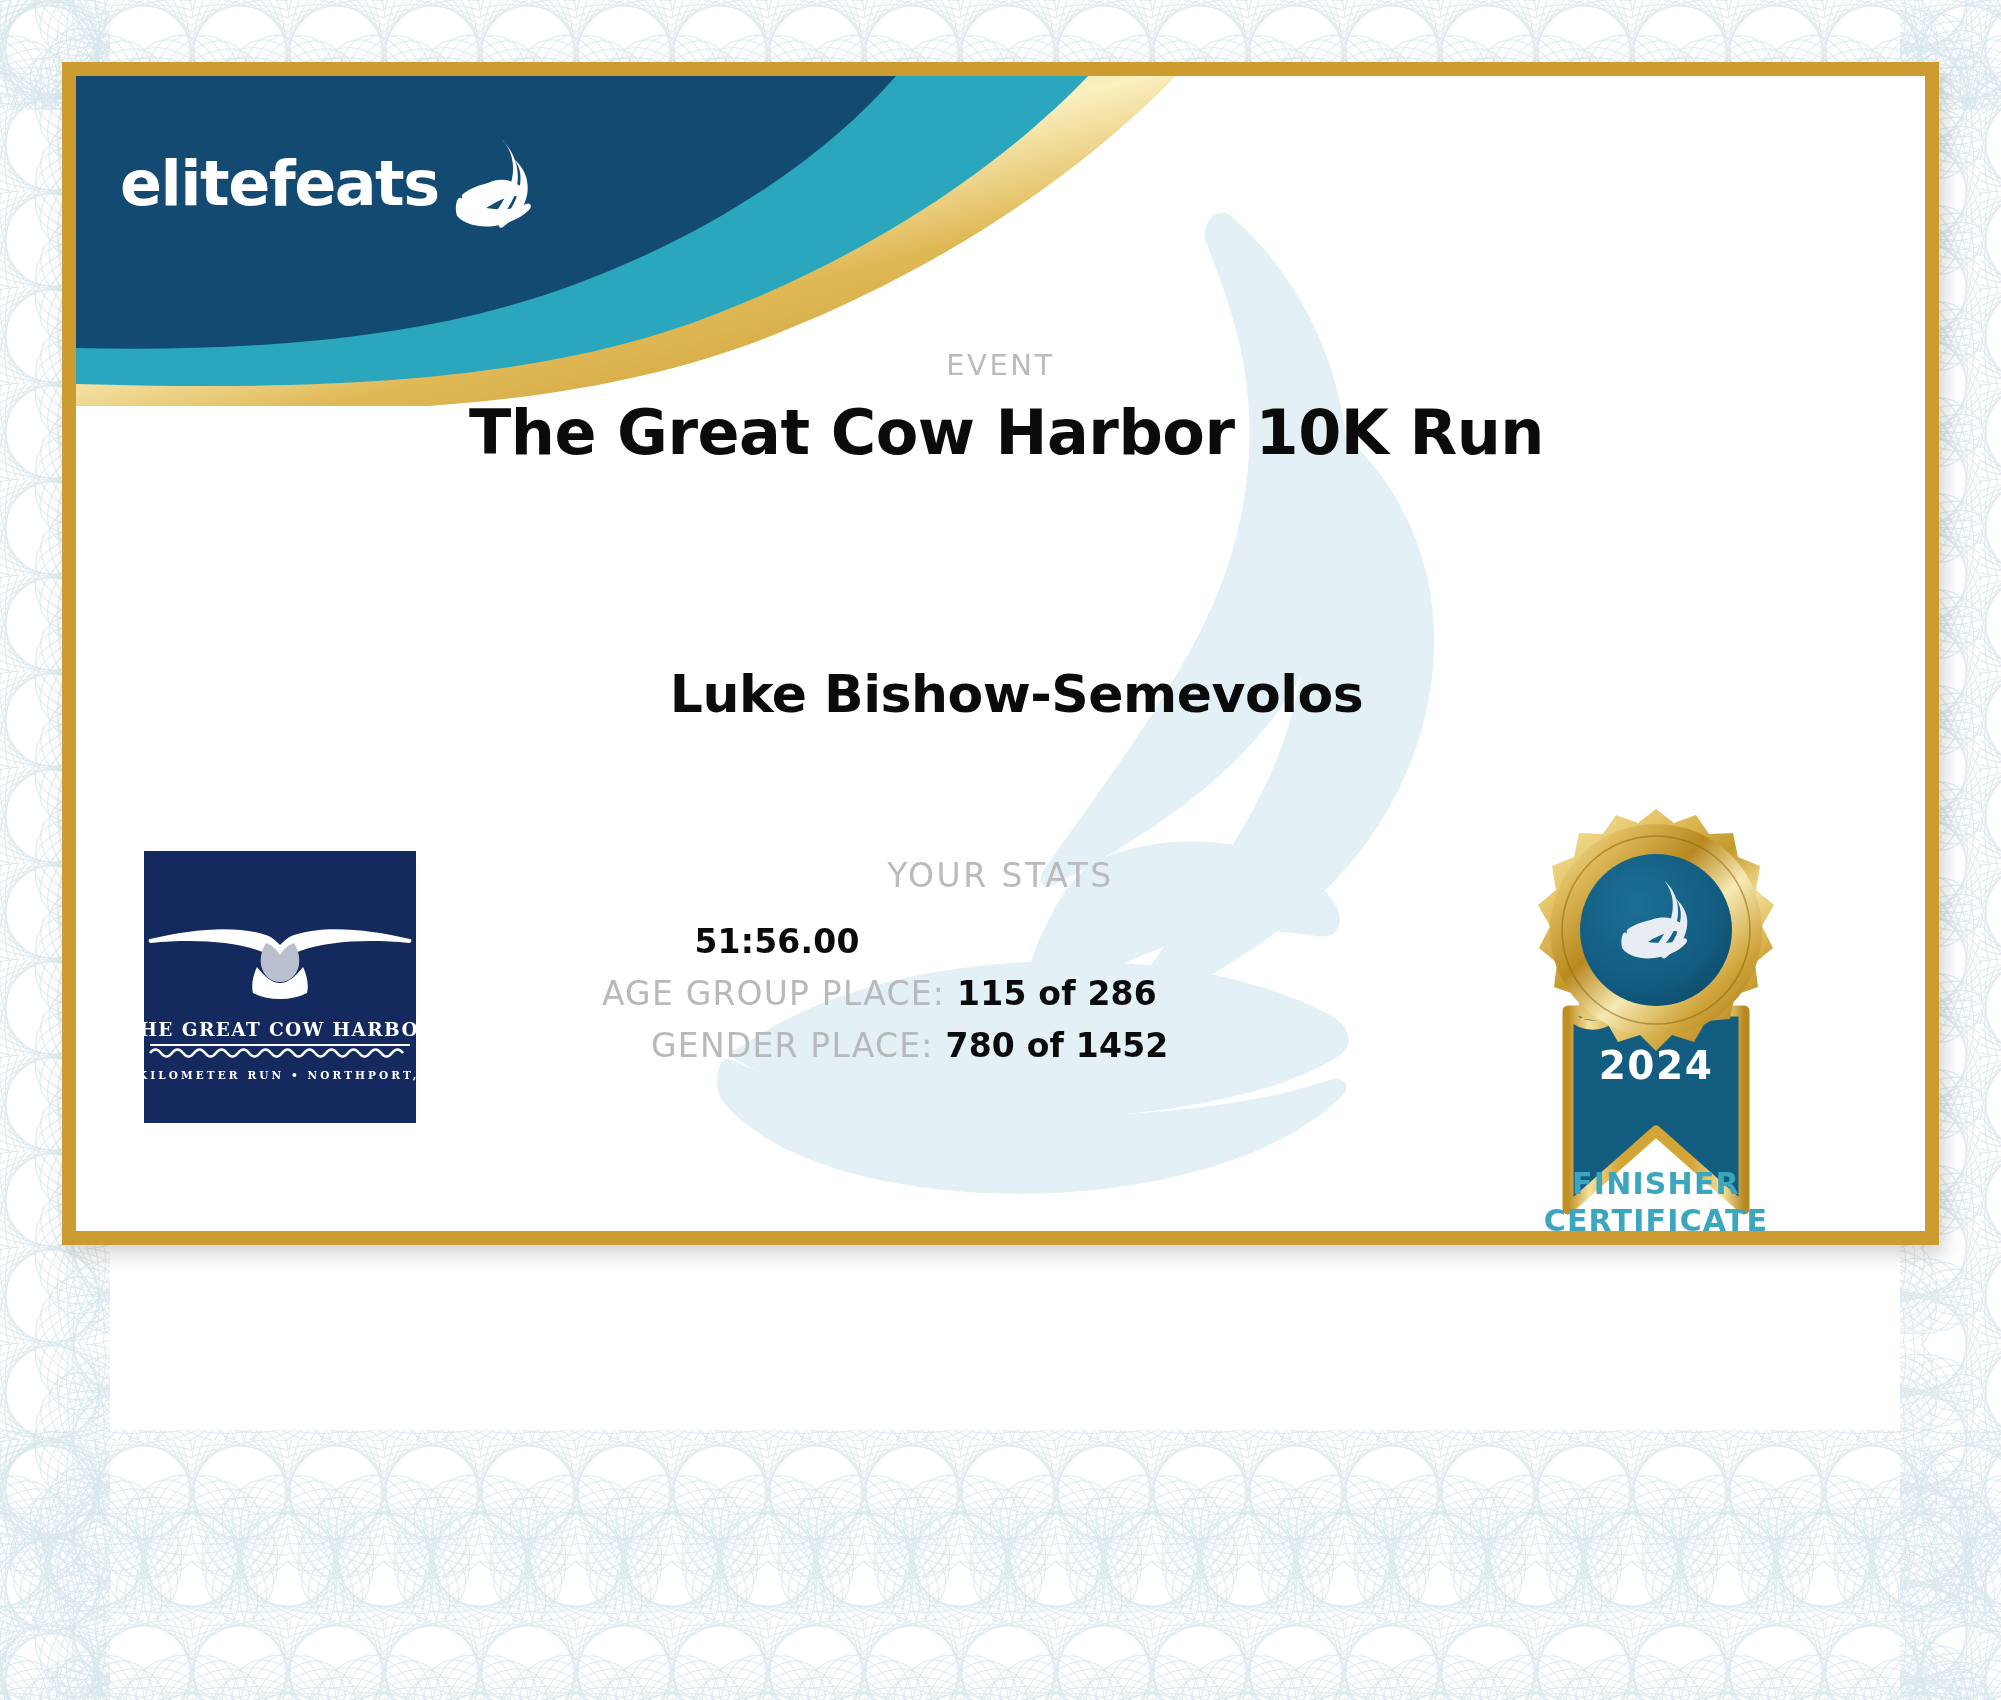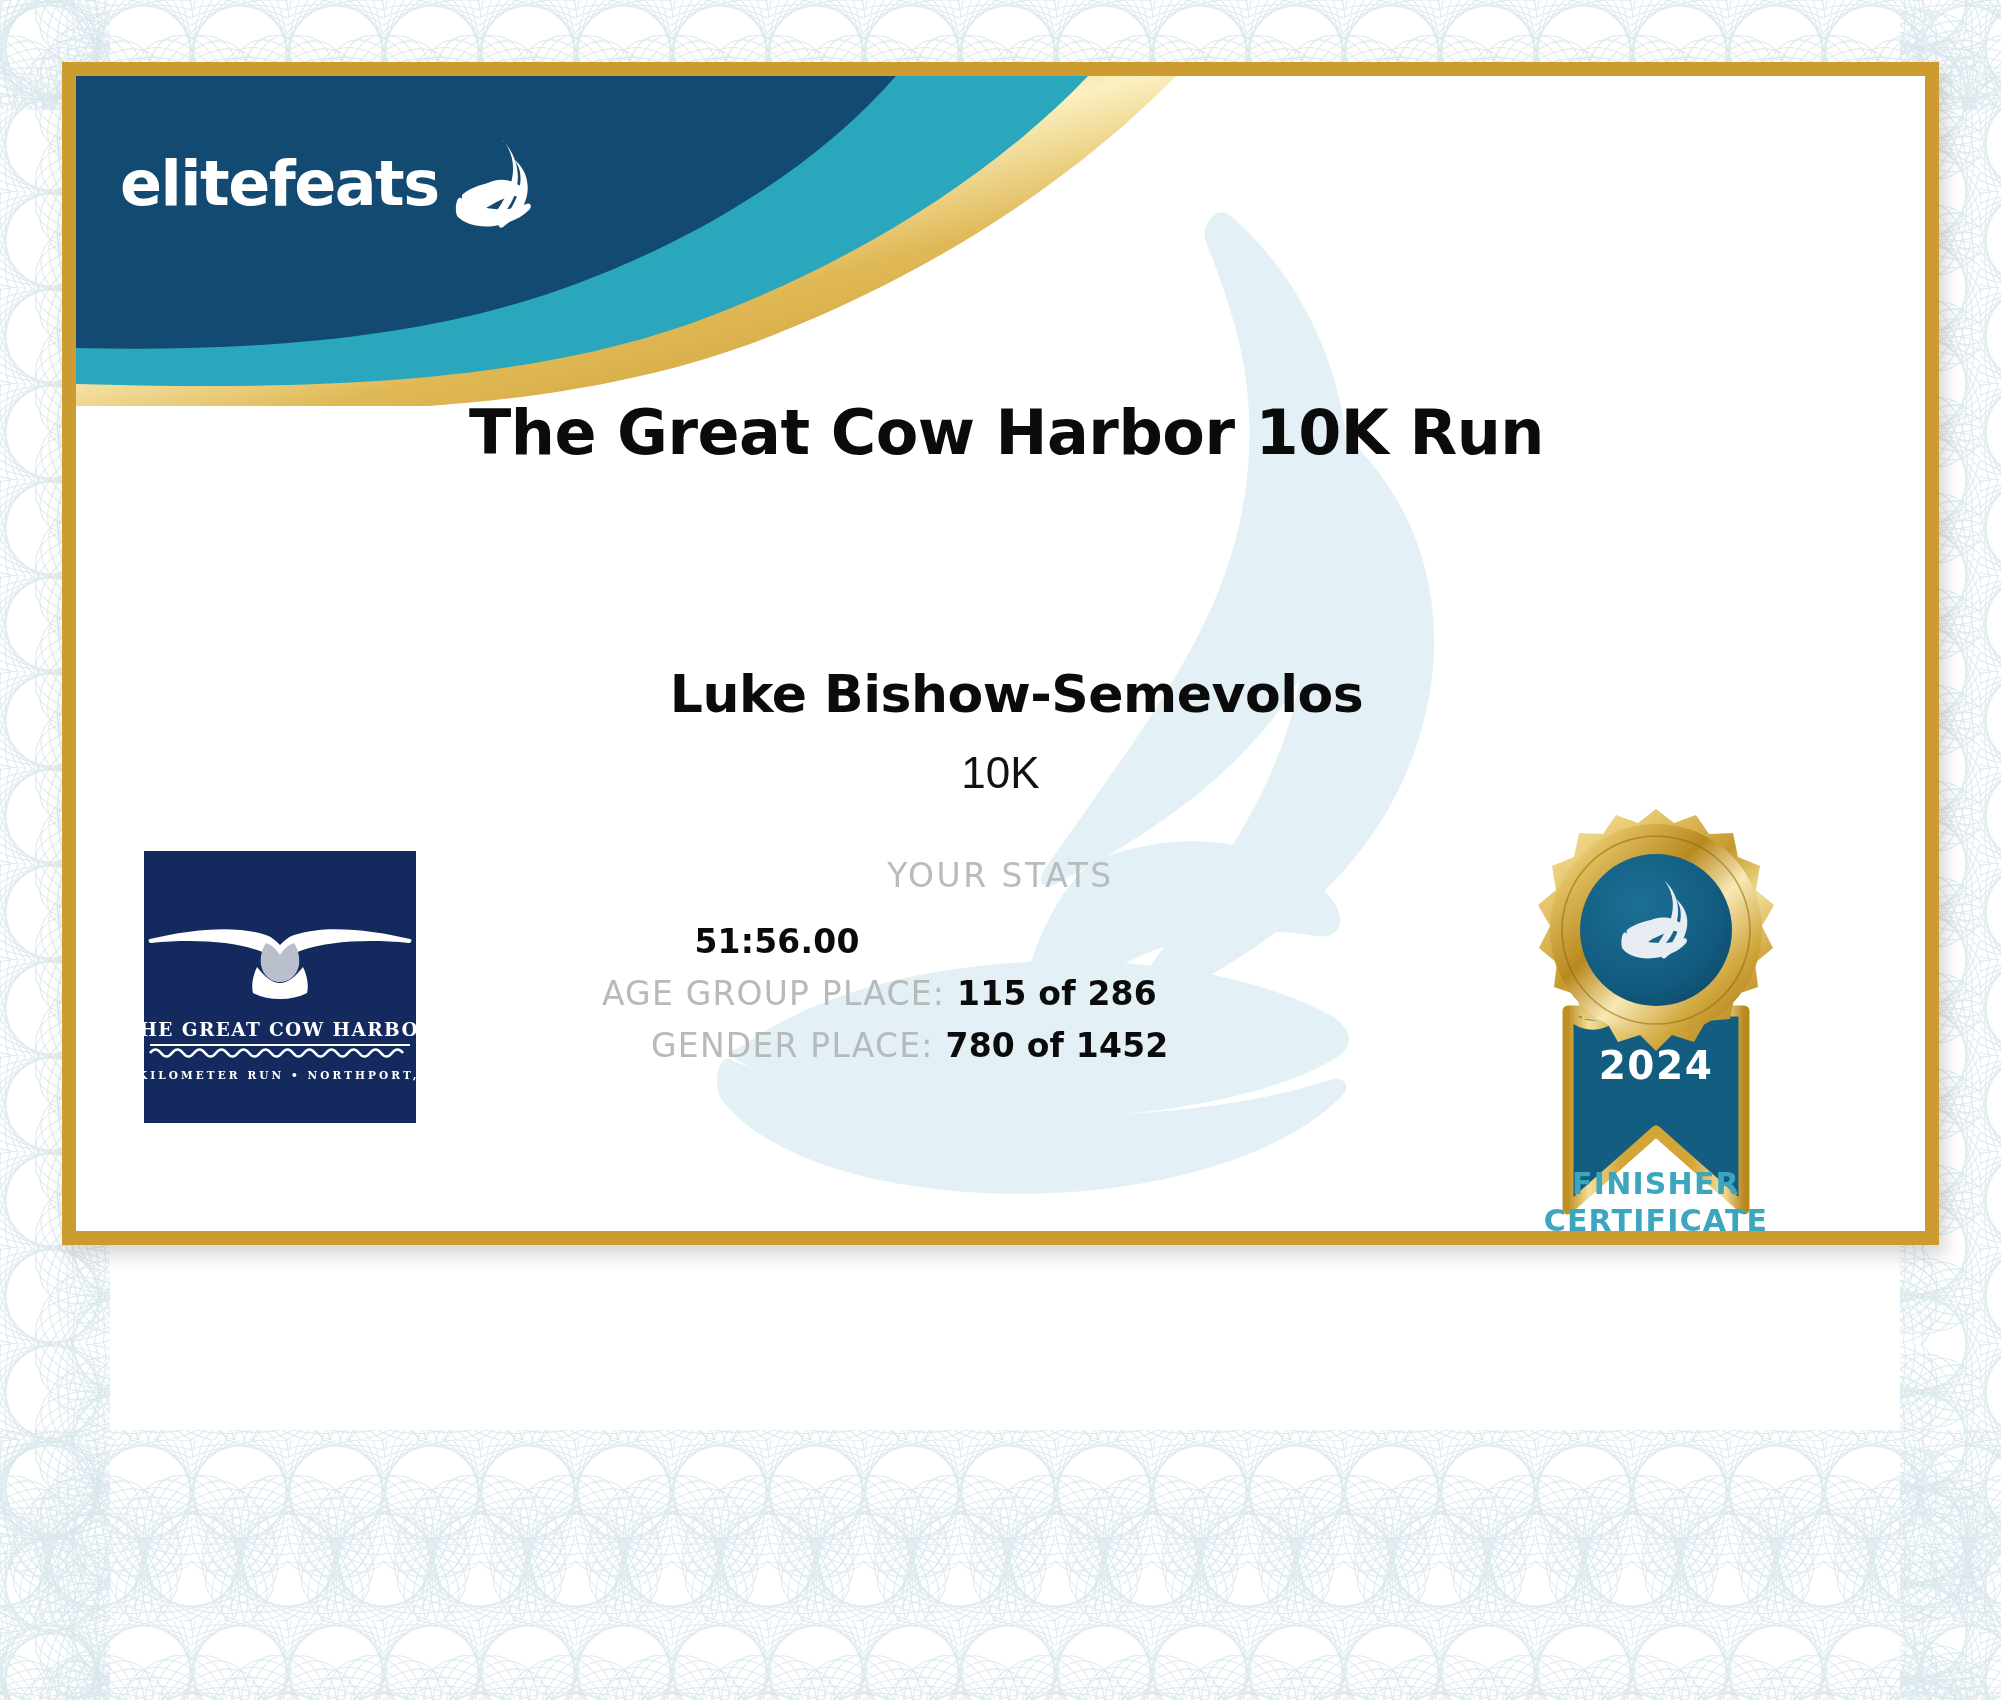--- a/index.html
+++ b/index.html
@@ -311,27 +311,27 @@
                      C9 75 11 57 16 60 Z"></path>
             <path d="M45 44 C53 41 61 41 68 44 C73 46 76 50 77 54
                      C78 58 74 60 70 58 C64 56 56 56 49 59 C43 61 37 66 33 71
                      C30 75 25 72 27 67 C31 56 37 47 45 44 Z"></path>
           </g>
         </svg>
       </div>
 
       <div id="content">
 
+        <div id="event-caption" class="caption">EVENT</div>
 
         <div id="event-title" class="headline">The Great Cow Harbor 10K Run</div>
 
 
         <div id="athlete-name" class="headline">Luke Bishow-Semevolos</div>
 
-        <div id="distance">10K</div>
 
         <div id="stats-caption" class="caption">YOUR STATS</div>
 
         <div id="stats">
           <div class="stat-row">
             <span class="stat-value">51:56.00</span>
           </div>
           <div class="stat-row">
             <span class="stat-label">AGE GROUP PLACE:</span>
             <span class="stat-value">115 of 286</span>

